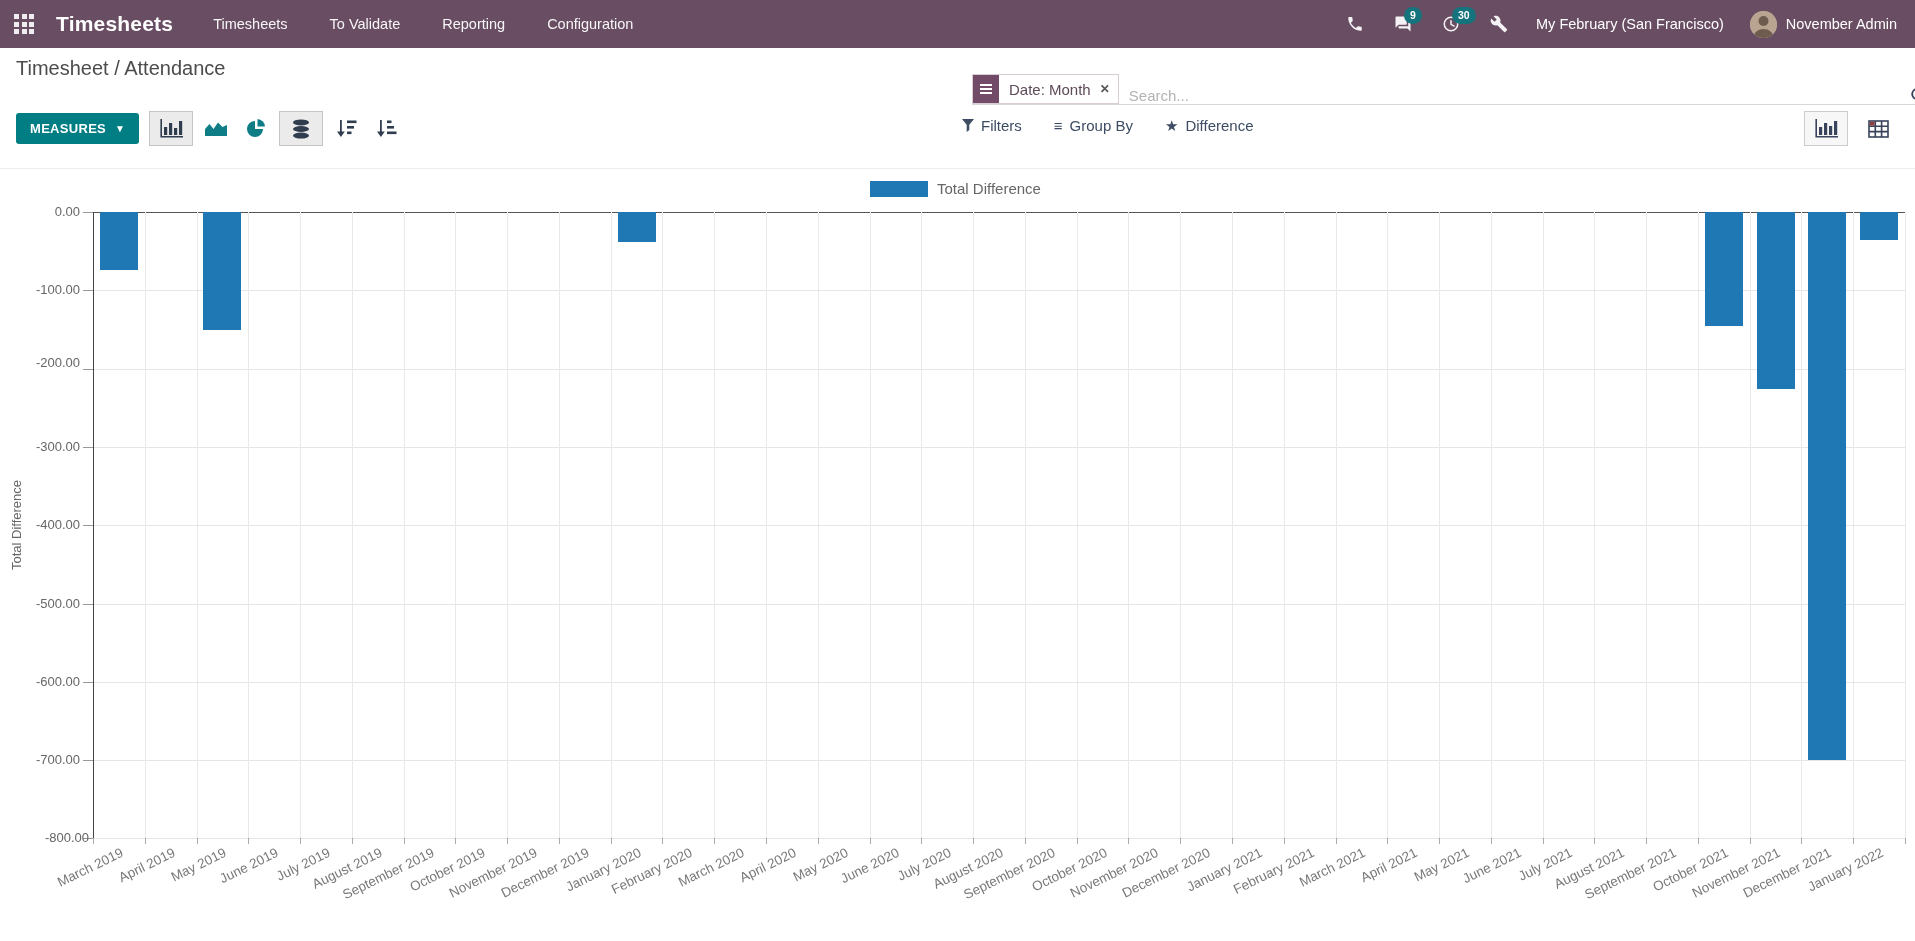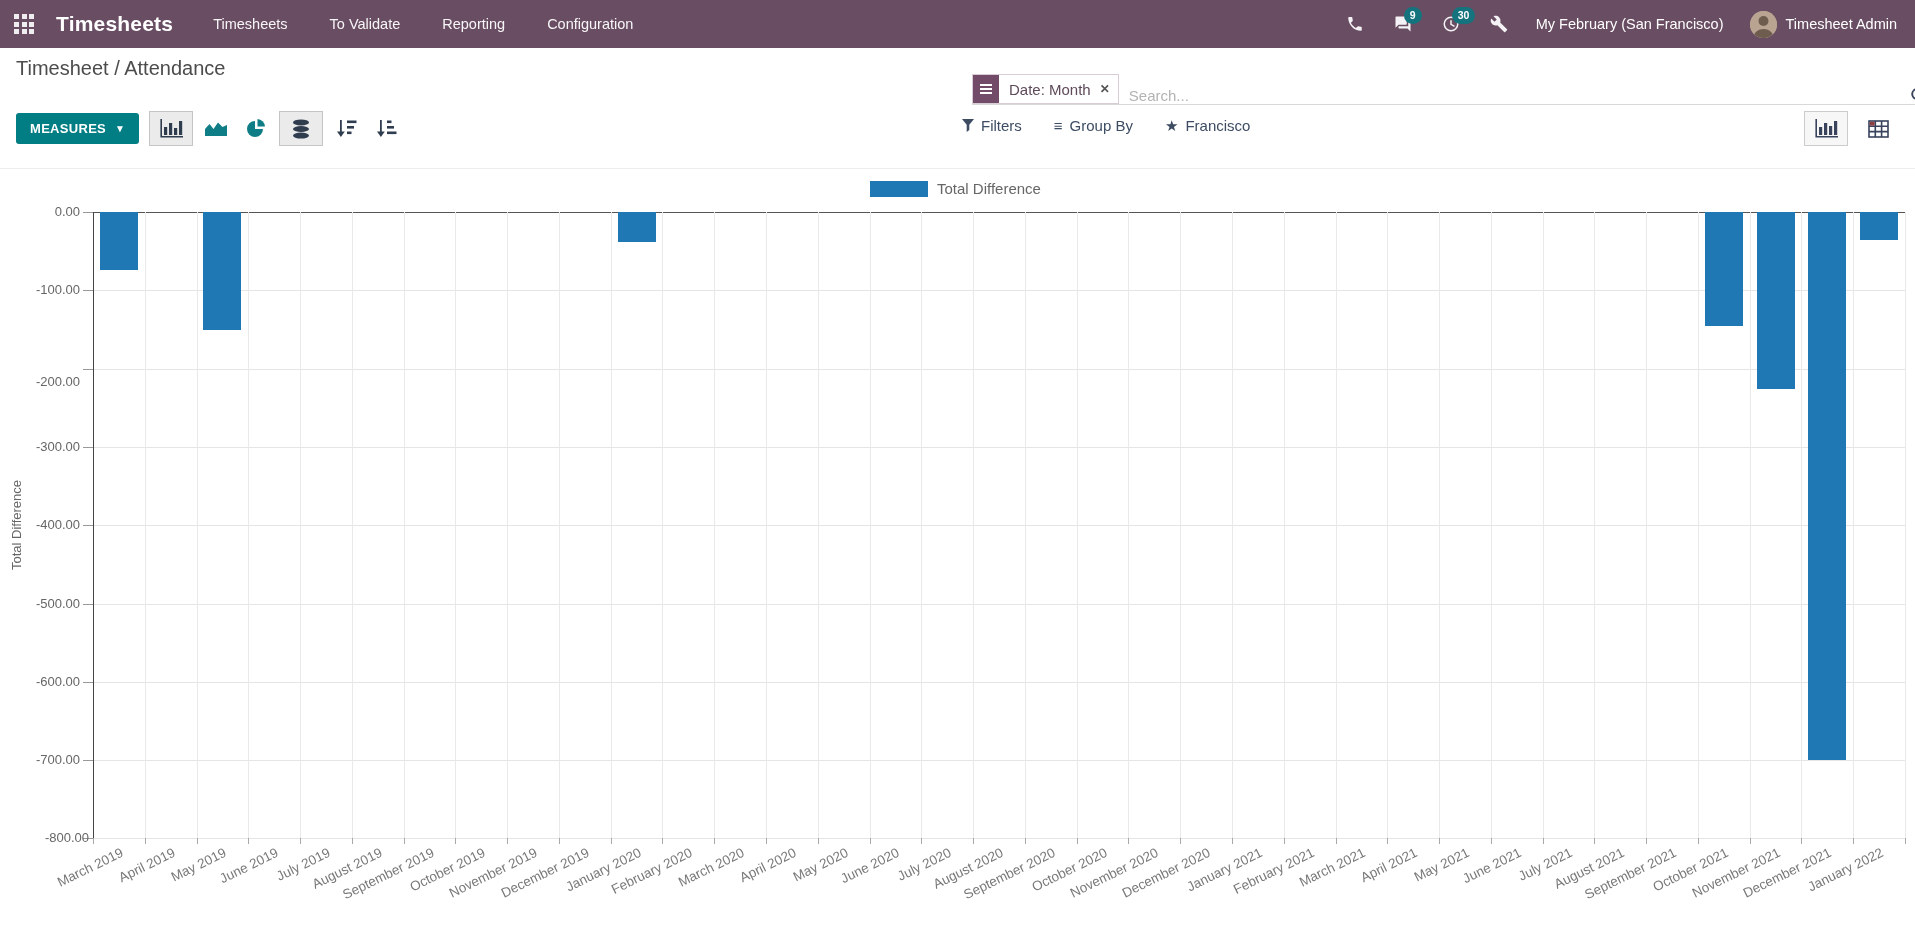--- a/index.html
+++ b/index.html
@@ -130,21 +130,21 @@
     </div>
     <div class="company">My February (San Francisco)</div>
     <div class="userwrap">
       <span class="avatar">
         <svg viewBox="0 0 27 27">
             <rect width="27" height="27" fill="#b9a492"></rect>
             <circle cx="13.5" cy="10" r="5" fill="#6e5c4e"></circle>
             <path d="M3 27c1-6 5.5-9 10.5-9s9.5 3 10.5 9z" fill="#6e5c4e"></path>
           </svg>
       </span>
-      <span class="username">Timesheet Admin</span>
+      <span class="username">November Admin</span>
     </div>
   </header>
 
   <section class="control">
     <div class="breadcrumb">Timesheet / Attendance</div>
 
     <div class="searchbar">
       <div class="facet">
         <span class="facet-icon">
             <i></i>
@@ -220,21 +220,21 @@
             <path d="M0 0h12L7.3 5.8V11l-2.6 2V5.8z"></path>
           </svg>
         <span>Filters</span>
       </div>
       <div class="fb">
         <span class="uicon">≡</span>
         <span>Group By</span>
       </div>
       <div class="fb">
         <span class="uicon">★</span>
-        <span>Francisco</span>
+        <span>Difference</span>
       </div>
     </div>
 
     <div class="switcher">
       <div class="sw-btn active">
         <svg width="23" height="19" viewBox="0 0 23 19" fill="#39435c">
             <rect x="4" y="8" width="3.2" height="8"></rect>
             <rect x="9" y="4" width="3.2" height="12"></rect>
             <rect x="14" y="7" width="3.2" height="9"></rect>
             <rect x="19" y="2" width="3.2" height="14"></rect>
@@ -261,21 +261,21 @@
     </div>
     <div class="ylabel">Total Difference</div>
   <div class="hgrid zero" style="left: 93px; width: 1812px; top: 62px;"></div>
       <div class="ytick" style="left: 83px; top: 62px;"></div>
       <div class="ylab" style="left: 0px; top: 54px;">0.00</div>
       <div class="hgrid" style="left: 93px; width: 1812px; top: 140.3px;"></div>
       <div class="ytick" style="left: 83px; top: 140.3px;"></div>
       <div class="ylab" style="left: 0px; top: 132.3px;">-100.00</div>
       <div class="hgrid" style="left: 93px; width: 1812px; top: 218.6px;"></div>
       <div class="ytick" style="left: 83px; top: 218.6px;"></div>
-      <div class="ylab" style="left: 0px; top: 224px;">-200.00</div>
+      <div class="ylab" style="left: 0px; top: 205px;">-200.00</div>
       <div class="hgrid" style="left: 93px; width: 1812px; top: 296.9px;"></div>
       <div class="ytick" style="left: 83px; top: 296.9px;"></div>
       <div class="ylab" style="left: 0px; top: 288.9px;">-300.00</div>
       <div class="hgrid" style="left: 93px; width: 1812px; top: 375.2px;"></div>
       <div class="ytick" style="left: 83px; top: 375.2px;"></div>
       <div class="ylab" style="left: 0px; top: 367.2px;">-400.00</div>
       <div class="hgrid" style="left: 93px; width: 1812px; top: 453.5px;"></div>
       <div class="ytick" style="left: 83px; top: 453.5px;"></div>
       <div class="ylab" style="left: 0px; top: 445.5px;">-500.00</div>
       <div class="hgrid" style="left: 93px; width: 1812px; top: 531.8px;"></div>

